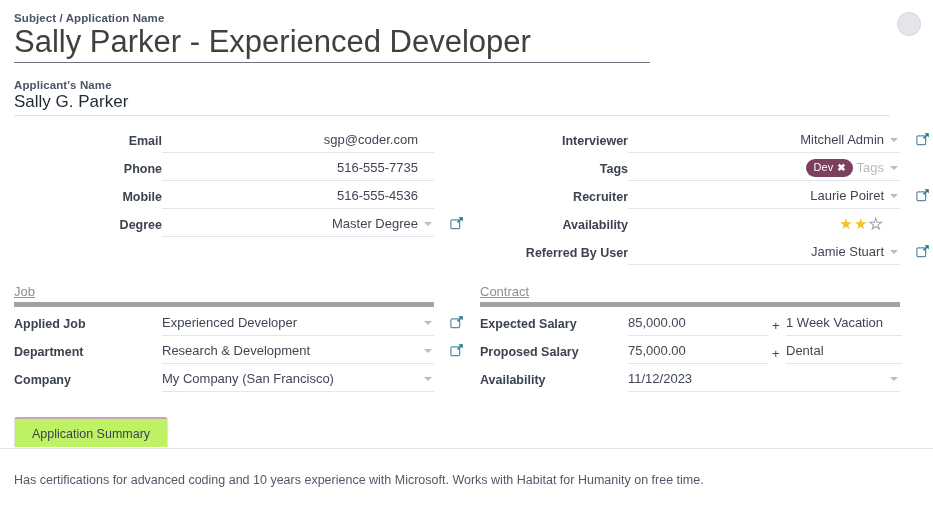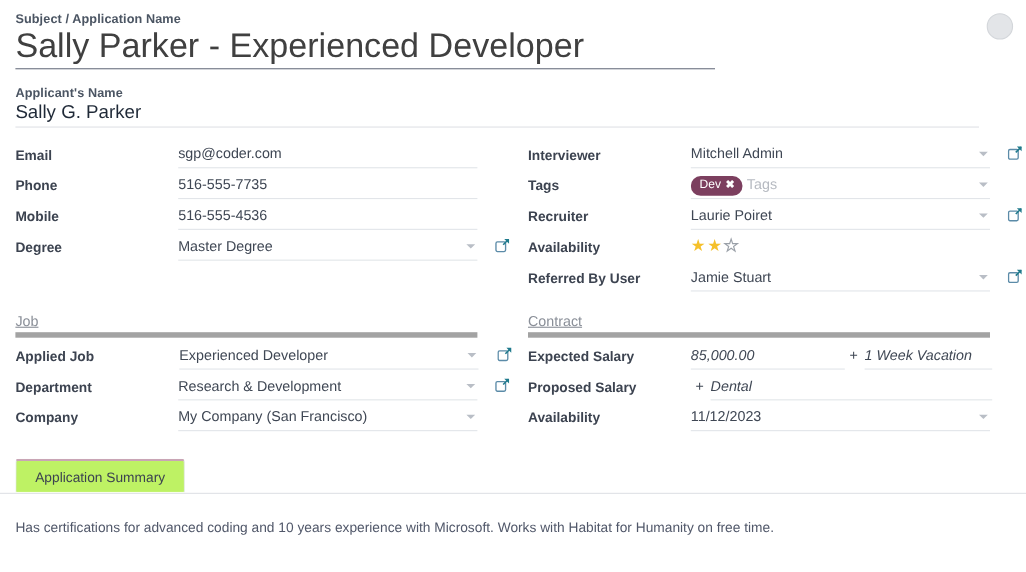--- a/index.html
+++ b/index.html
@@ -158,21 +158,21 @@
   }
   .tag-pill .x { font-weight: bold; margin-left: 4px; font-size: 10px; }
   .tag-ph { color: #b6bac1; font-size: 13px; }
 
   
   .stars { font-size: 15px; line-height: 20px; letter-spacing: 1.5px; }
   .star-on { color: #f5c02a; }
   .star-off { color: #ffffff; -webkit-text-stroke: 1px #9aa0a8; }
 
   
-  .dual { display: flex; align-items: flex-start; width: 100%; font-style: italic; }
+  .dual { display: flex; align-items: flex-end; width: 100%; }
   .dual .f1 { flex: 0 0 140px; }
   .dual .plus {
     flex: 0 0 14px;
     text-align: left;
     font-size: 13px;
     line-height: 20px;
     color: #3f4754;
     padding-left: 4px;
   }
   .dual .f2 { flex: 1 1 auto; }
@@ -222,21 +222,21 @@
     </div>
   </div>
 
   <div class="subname-block">
     <div class="field-caption">Applicant's Name</div>
     <div class="subname-wrap">
       <div class="subname-text">Sally G. Parker</div>
     </div>
   </div>
 
-  <div class="cols" style="margin-top:14px;">
+  <div class="cols" style="margin-top:14px;text-align:right;">
 
     <div class="col left">
 
       <div class="frow">
         <div class="flabel">Email</div>
         <div class="fval">
           <div class="fbox">
             <span class="txt">sgp@coder.com</span>
           </div>
         </div>
@@ -357,21 +357,21 @@
       </div>
 
     </div>
   </div>
 
   <div class="cols">
 
     <div class="col left">
       <div class="sec-head">Job</div>
 
-      <div class="frow" style="margin-top:6px;justify-content:space-between;">
+      <div class="frow" style="margin-top:6px;">
         <div class="flabel">Applied Job</div>
         <div class="fval">
           <div class="fbox">
             <span class="txt">Experienced Developer</span>
             <span class="caret"></span>
           </div>
         </div>
         <div class="linkicon">
           <svg width="14" height="14" viewBox="0 0 16 16" aria-hidden="true">
             <rect x="1" y="4.5" width="10" height="10" rx="1.5" fill="none" stroke="#5b8ba8" stroke-width="1.4"></rect>
@@ -430,20 +430,25 @@
             </div>
           </div>
         </div>
         <div class="linkicon empty"></div>
       </div>
 
       <div class="frow">
         <div class="flabel">Proposed Salary</div>
         <div class="fval" style="max-width:296px;">
           <div class="dual">
+            <div class="f1">
+              <div class="fbox">
+                <span class="txt">75,000.00</span>
+              </div>
+            </div>
             <div class="plus">+</div>
             <div class="f2">
               <div class="fbox">
                 <span class="txt">Dental</span>
               </div>
             </div>
           </div>
         </div>
         <div class="linkicon empty"></div>
       </div>

